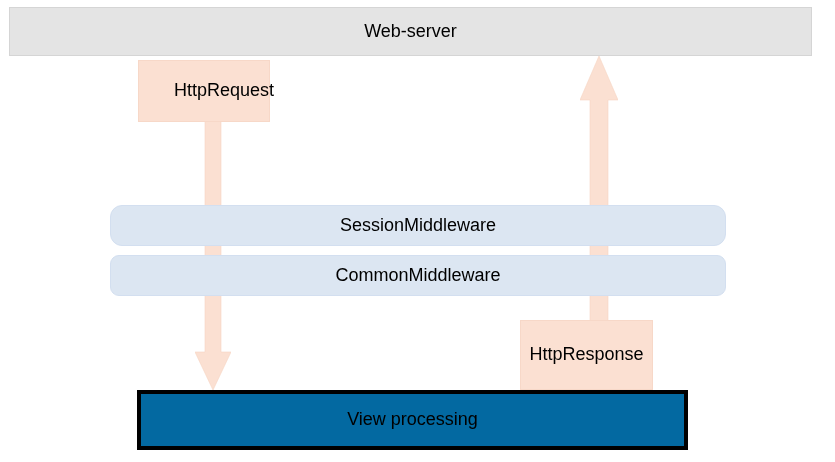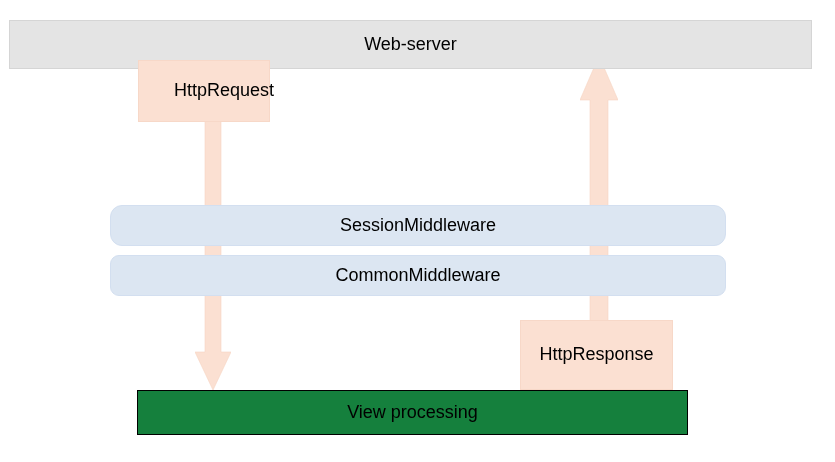--- a/index.html
+++ b/index.html
@@ -26,21 +26,21 @@
     color: #000000;
     font-size: 18px;
     font-family: "Liberation Sans", sans-serif;
     line-height: 1.2;
     white-space: nowrap;
   }
 
   
   #webserver {
     left: 9px;
-    top: 20px;
+    top: 7px;
     width: 803px;
     height: 49px;
     background: #e4e4e4;
     border: 1px solid #d5d5d5;
   }
 
   
   .mw {
     left: 110px;
     width: 616px;
@@ -51,41 +51,41 @@
   }
   #mw0 { top: 155px; }
   #mw1 { top: 205px; border-radius: 12px; }
   #mw2 { top: 255px; }
 
   
   #viewproc {
     left: 137px;
     top: 390px;
     width: 551px;
-    height: 45px;
-    background: #15803d;
-    border: 1px solid #000000;
+    height: 60px;
+    background: #0369a1;
+    border: 4px solid #000000;
   }
 
   
   .msgbox {
     background: #fbe0d2;
     border: 1px solid #f7d8c8;
   }
   #httprequest {
     left: 138px;
     top: 60px;
     width: 132px;
     height: 62px;
     padding-left: 40px;
   }
   #httpresponse {
     left: 520px;
     top: 320px;
-    width: 153px;
+    width: 133px;
     height: 70px;
   }
 
   
   .arrow {
     position: absolute;
   }
   #arrow-down {
     left: 195px;
     top: 60px;

